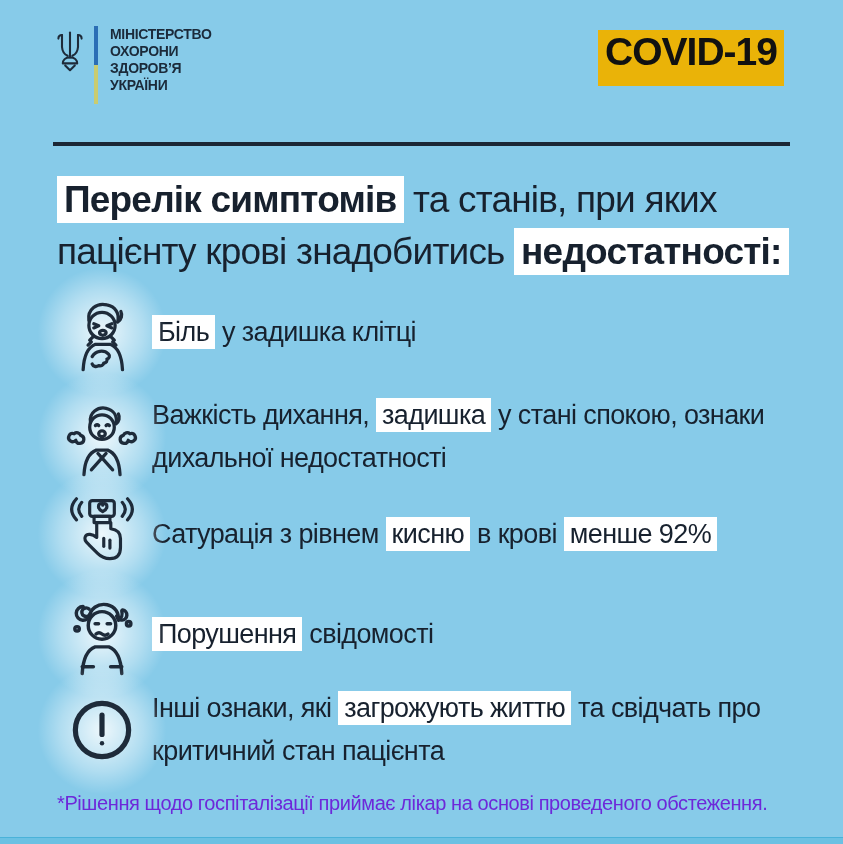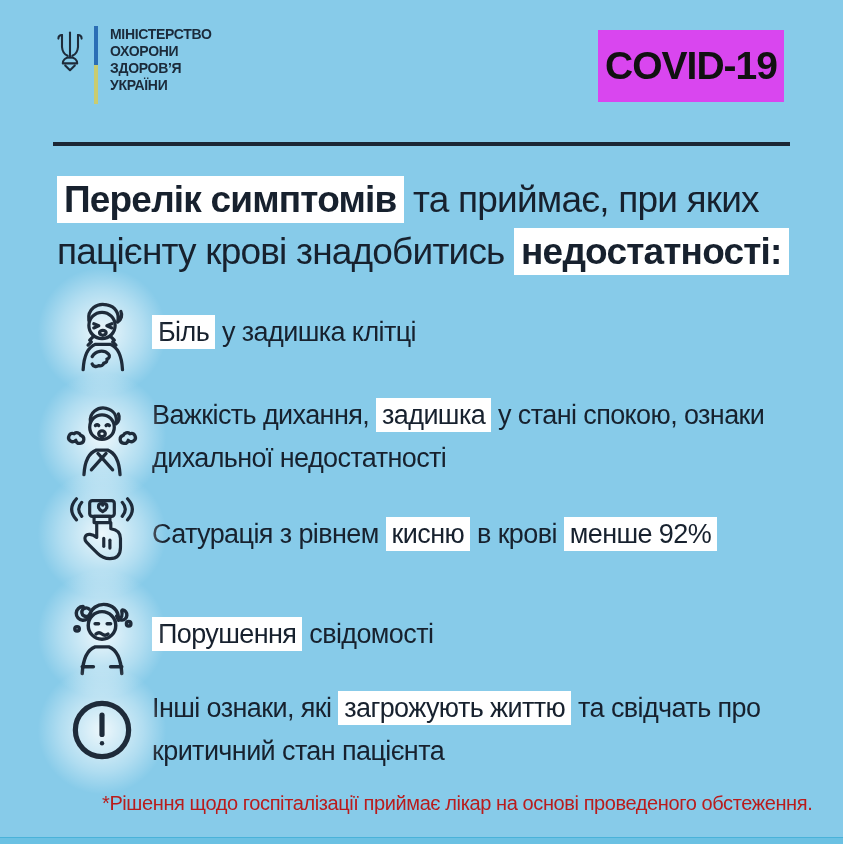--- a/index.html
+++ b/index.html
@@ -13,22 +13,22 @@
 
   
   .logo { position:absolute; left:54px; top:26px; display:flex; align-items:flex-start; }
   .trident { width:32px; height:42px; margin-top:4px; }
   .logo-bar { width:4px; height:78px; margin-left:8px; display:flex; flex-direction:column; }
   .logo-bar .half-blue { flex:1; background:#2B6EB5; }
   .logo-bar .half-yellow { flex:1; background:#C9CC70; }
   .ministry-name { margin-left:12px; font-weight:bold; font-size:14px; line-height:17px;
     letter-spacing:-0.3px; color:#1B2A3A; }
 
-  .covid-badge { position:absolute; left:598px; top:30px; width:186px; height:72px;
-    background:#d946ef; display:flex; align-items:center; justify-content:center;
+  .covid-badge { position:absolute; left:598px; top:30px; width:186px; height:56px;
+    background:#eab308; display:flex; align-items:flex-start; justify-content:center;
     font-size:39px; font-weight:600; letter-spacing:-1px; color:#111; }
 
   .divider { position:absolute; left:53px; top:142px; width:737px; height:4px; background:#1B2735; }
 
   
   .title { position:absolute; left:57px; top:175px; width:760px;
     font-size:37px; line-height:50px; letter-spacing:-0.8px; color:#17212E; }
   .title .t-line { margin-bottom:2px; }
   .hl { background:#FFFFFF; padding:3px 7px; box-decoration-break:clone; -webkit-box-decoration-break:clone; }
   .b { font-weight:bold; }
@@ -37,21 +37,21 @@
   .row { position:absolute; left:52px; display:flex; align-items:center; }
   .icon-wrap { position:relative; width:100px; flex:0 0 100px; display:flex;
     align-items:center; justify-content:center; }
   .glow { position:absolute; width:130px; height:130px; border-radius:50%;
     background:radial-gradient(circle, rgba(255,255,255,0.85) 0%, rgba(255,255,255,0.35) 45%, rgba(255,255,255,0) 70%); }
   .icon { position:relative; }
   .row-text { font-size:27px; line-height:43px; letter-spacing:-0.6px; color:#17212E; max-width:650px; }
   .row-text .hl { padding:2px 6px; }
 
   .footer-note { position:absolute; left:57px; top:792px; font-size:20px;
-    letter-spacing:-0.4px; color:#b91c1c;margin-left:45px; }
+    letter-spacing:-0.4px; color:#6d28d9; }
 
   .bottom-strip { position:absolute; left:0; bottom:0; width:843px; height:7px;
     background:#6BC1E3; border-top:1px solid #4AB2D9; }
 
   svg.line-icon { stroke:#1E2B3A; fill:none; stroke-linecap:round; stroke-linejoin:round; }
 </style>
 </head>
 <body>
 
 <div class="canvas">
@@ -79,21 +79,21 @@
   </div>
 
   <div class="covid-badge">
     <span>COVID-19</span>
   </div>
 
   <div class="divider"></div>
 
   <div class="title">
     <div class="t-line">
-      <span class="hl b">Перелік симптомів</span><span> та приймає, при яких</span>
+      <span class="hl b">Перелік симптомів</span><span> та станів, при яких</span>
     </div>
     <div class="t-line">
       <span>пацієнту крові знадобитись </span><span class="hl b">недостатності:</span>
     </div>
   </div>
 
   <div class="row" style="top:288px; height:88px;">
     <div class="icon-wrap">
       <div class="glow"></div>
       <svg class="icon line-icon" width="82" height="82" viewBox="0 0 100 100" stroke-width="4">

